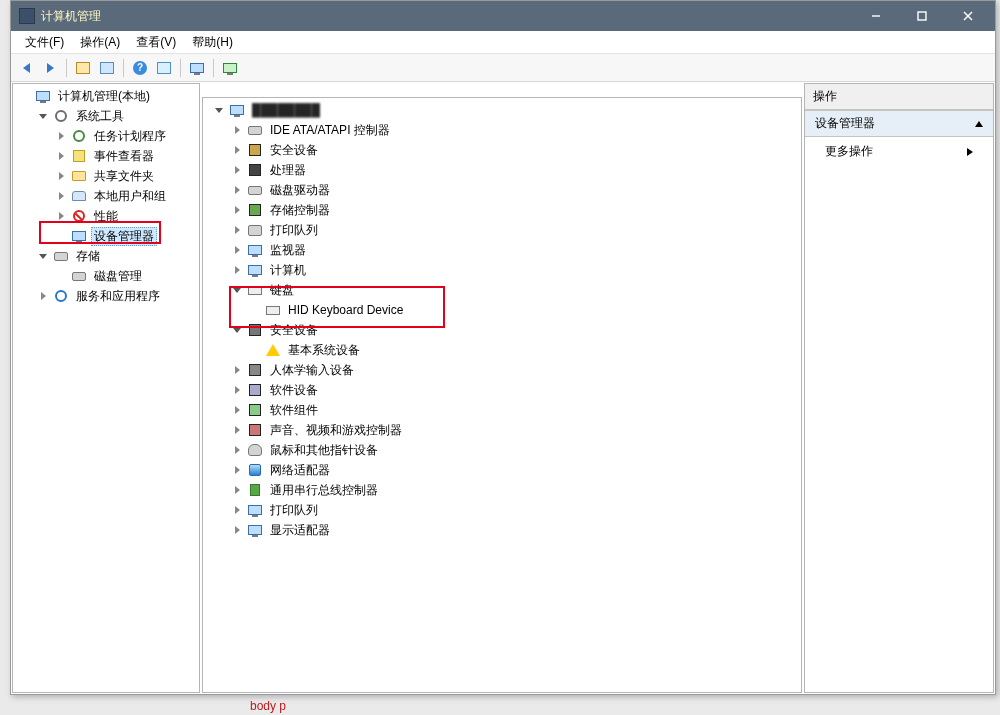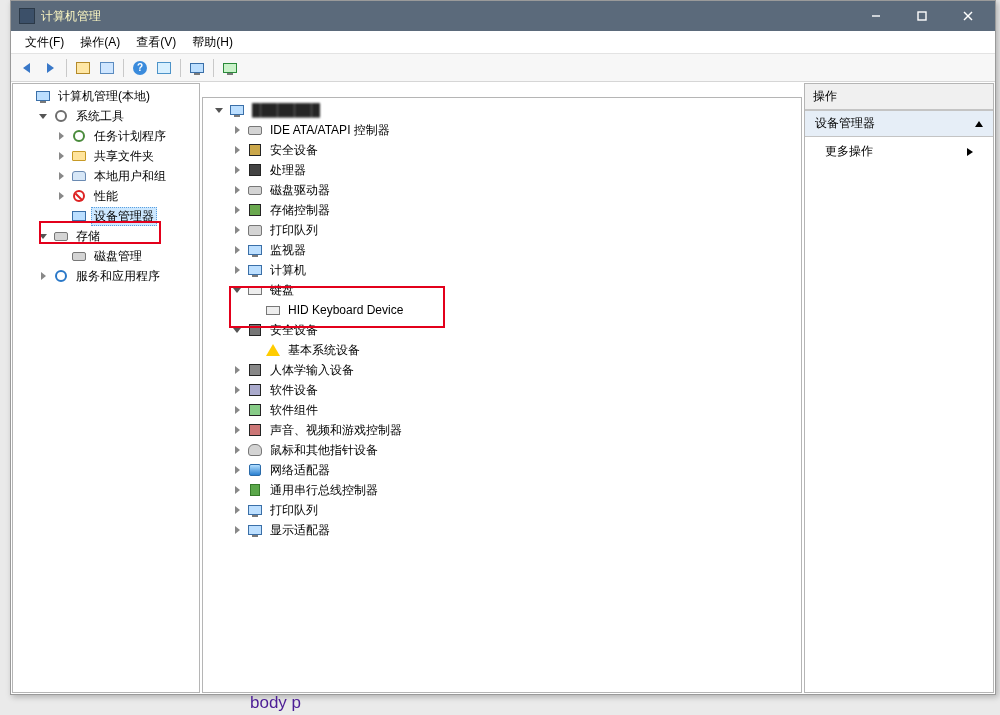--- a/index.html
+++ b/index.html
@@ -55,21 +55,21 @@
   .ico-no::after { content:""; position:absolute; left:-1px; right:-1px; top:4px; height:2px; background:#d22; transform:rotate(45deg); }
   .ico-users { width:14px; height:10px; background:#d7e7f7; border:1px solid #6a8ab2; border-radius:3px 3px 0 0; }
   .ico-net { width:12px; height:12px; background:linear-gradient(#b3dfff,#2a80d0); border:1px solid #2a6aa8; border-radius:2px; }
   .ico-warn { width:0; height:0; border-left:7px solid transparent; border-right:7px solid transparent; border-bottom:12px solid #ffcc00; position:relative; }
   .blurred { filter: blur(1.2px); opacity:.85; }
   
   .g-back { width:0;height:0;border-top:5px solid transparent;border-bottom:5px solid transparent;border-right:7px solid #3978c8; }
   .g-fwd { width:0;height:0;border-top:5px solid transparent;border-bottom:5px solid transparent;border-left:7px solid #3978c8; }
   .g-box { width:14px; height:12px; border:1px solid #b48a2a; background:#ffe7a5; }
   .g-help { width:14px; height:14px; border-radius:50%; background:#3a8bdc; color:#fff; font-weight:bold; font-size:10px; display:flex; align-items:center; justify-content:center; }
-  .stub { position:absolute; color:#4c1d95; font-size:17px; }
+  .stub { position:absolute; color:#b91c1c; font-size:12px; }
 </style>
 </head>
 <body>
 
 <div class="wrap">
   <div class="window">
 
     <div class="titlebar">
       <div class="ticon"></div>
       <div class="title">计算机管理</div>
@@ -157,20 +157,29 @@
                         <span class="ic">
                           <span class="ico-clock"></span>
                         </span>
                         <span class="lbl">任务计划程序</span>
                       </div>
                     </li>
                   <li>
                       <div class="node">
                         <span class="tw closed"></span>
                         <span class="ic">
+                          <span class="ico-book"></span>
+                        </span>
+                        <span class="lbl">事件查看器</span>
+                      </div>
+                    </li>
+                  <li>
+                      <div class="node">
+                        <span class="tw closed"></span>
+                        <span class="ic">
                           <span class="ico-folder"></span>
                         </span>
                         <span class="lbl">共享文件夹</span>
                       </div>
                     </li>
                   <li>
                       <div class="node">
                         <span class="tw closed"></span>
                         <span class="ic">
                           <span class="ico-users"></span>

